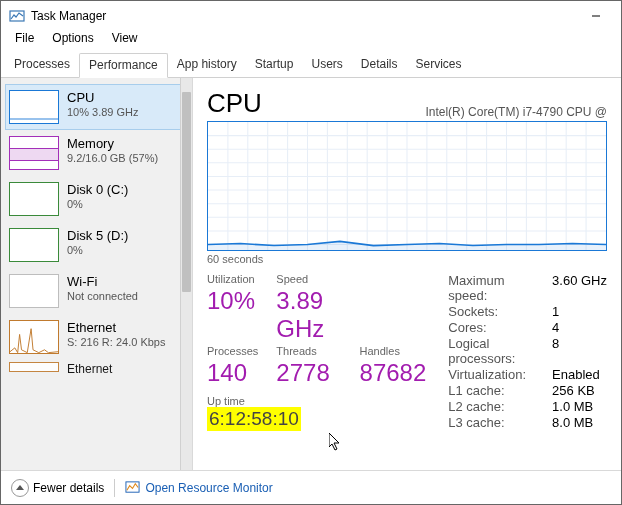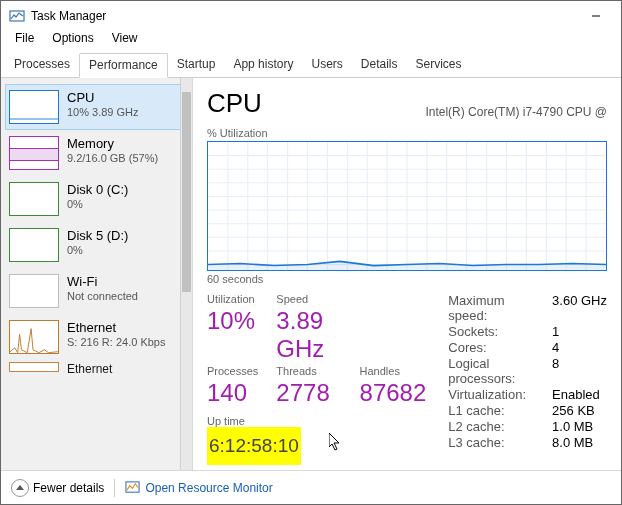--- a/index.html
+++ b/index.html
@@ -120,21 +120,21 @@
   }
   .chart-grid line { stroke:#e7eef7; stroke-width:1; }
   .chart-line { stroke:#1a78d6; stroke-width:1.5; fill:none; }
   .chart-area { fill:rgba(26,120,214,0.10); stroke:none; }
   .time-label { font-size:11px; color:#666; margin-top:2px; }
   .stats-row { display:flex; margin-top:8px; }
   .stats-left { display:grid; grid-template-columns: auto auto auto; column-gap: 18px; row-gap: 2px; }
   .stat-label { font-size:11px; color:#666; }
   .stat-value { font-size:24px; color:#a21caf; }
   .uptime-block { margin-top:8px; }
-  .uptime-val { font-size:19px; color:#444; background: #ffff00; display:inline-block; padding: 8px 2px;}
+  .uptime-val { font-size:19px; color:#444; background: #ffff00; display:inline-block; padding: 1px 2px;}
   .stats-right {
     margin-left: 22px;
     display:grid;
     grid-template-columns: auto auto;
     column-gap: 18px;
     row-gap: 1px;
     font-size: 13px;
     color:#555;
     align-content: start;
   }
@@ -177,22 +177,22 @@
 
 <div class="menubar">
   <div class="menubar-item">File</div>
   <div class="menubar-item">Options</div>
   <div class="menubar-item">View</div>
 </div>
 
 <div class="tabbar">
   <div class="tab">Processes</div>
   <div class="tab active">Performance</div>
+  <div class="tab">App history</div>
   <div class="tab">Startup</div>
-  <div class="tab">App history</div>
   <div class="tab">Users</div>
   <div class="tab">Details</div>
   <div class="tab">Services</div>
 </div>
 
 <div class="content">
 
   <div class="sidebar">
     <div class="side-item selected">
       <div class="thumb thumb-cpu"></div>
@@ -249,21 +249,20 @@
     <div class="scrollbar-stub">
       <div class="scrollbar-thumb"></div>
     </div>
   </div>
 
   <div class="main">
     <div class="main-header">
       <div class="main-title">CPU</div>
       <div class="main-subtitle">Intel(R) Core(TM) i7-4790 CPU @</div>
     </div>
-    <div class="chart-label">% Utilization</div>
     <div class="chart">
       <svg viewBox="0 0 380 130" preserveAspectRatio="none">
         <g class="chart-grid">
           <line x1="0" y1="13" x2="380" y2="13"></line>
             <line x1="0" y1="26" x2="380" y2="26"></line>
           <line x1="0" y1="39" x2="380" y2="39"></line>
             <line x1="0" y1="52" x2="380" y2="52"></line>
           <line x1="0" y1="65" x2="380" y2="65"></line>
             <line x1="0" y1="78" x2="380" y2="78"></line>
           <line x1="0" y1="91" x2="380" y2="91"></line>

